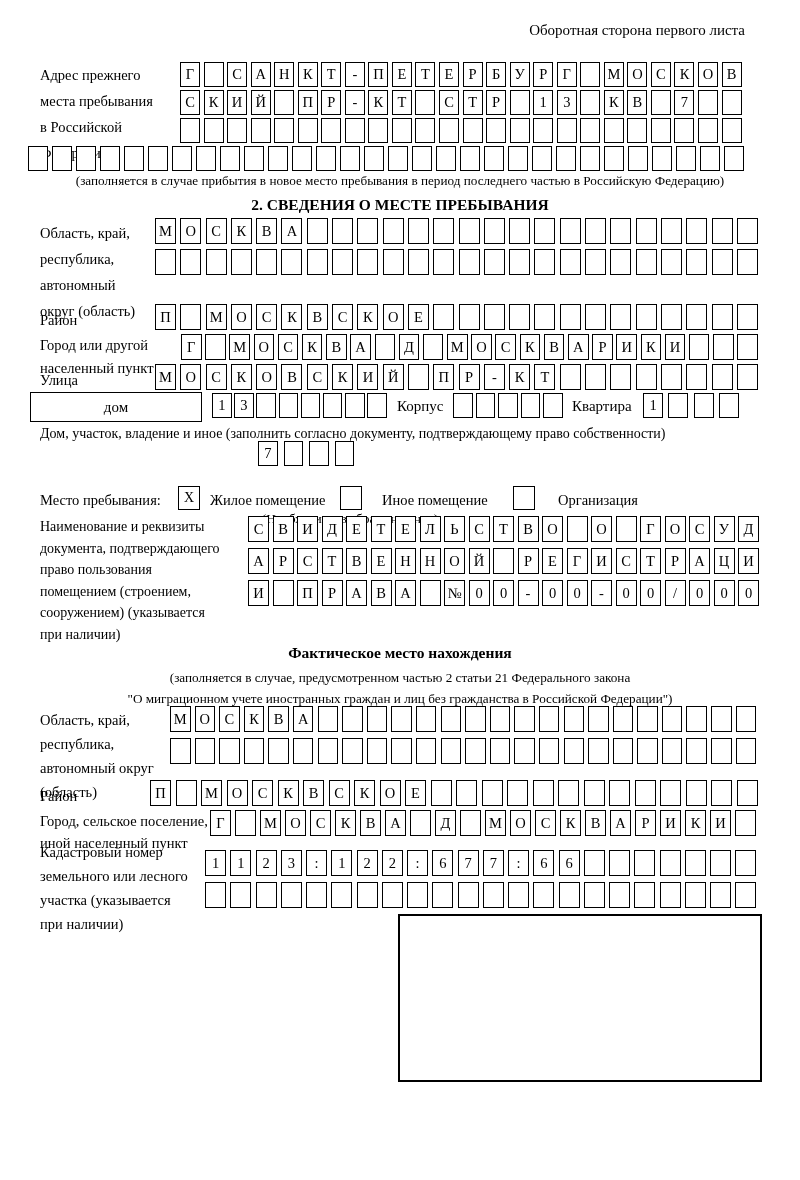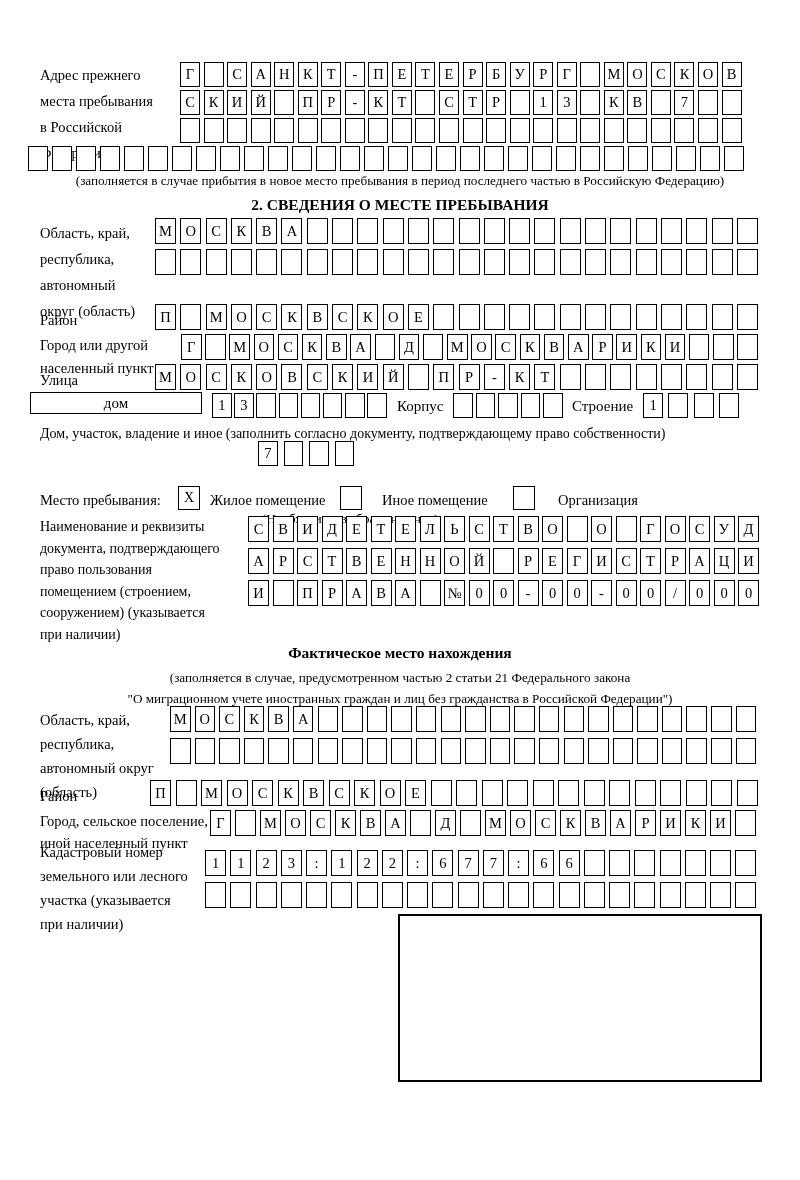--- a/index.html
+++ b/index.html
@@ -25,20 +25,21 @@
     display:flex; align-items:center; justify-content:center; font-size:14px; background:#fff;
   }
   .stampbox { position:absolute; border:2px solid #000; box-sizing:border-box; background:#fff; }
   .caption { position:absolute; font-size:13.8px; line-height:22.5px; text-align:center; }
 </style>
 </head>
 <body>
 
 <div id="page">
 
+  <div class="lbl" style="top:18px; right:55px; font-size:15px;">Оборотная сторона первого листа</div>
 
   <div class="lbl" style="left:40px; top:62px; line-height:26px;">
     <div>Адрес прежнего</div>
     <div>места пребывания</div>
     <div>в Российской</div>
     <div>Федерации</div>
   </div>
 
   <div class="cellrow" style="left:180px; top:62px;  --w:20px; --g:3.55px;">
       <span class="cell">Г</span>
@@ -294,40 +295,40 @@
       <span class="cell"></span>
       <span class="cell"></span>
       <span class="cell"></span>
       <span class="cell"></span>
       <span class="cell"></span>
       <span class="cell"></span>
       <span class="cell"></span>
       <span class="cell"></span>
     </div>
 
-  <div class="longbox" style="left:30px; top:392px; width:172px; height:22px;">дом</div>
+  <div class="longbox" style="left:30px; top:392px; width:172px; height:30px;">дом</div>
   <div class="cellrow" style="left:212px; top:393px; --w:19.5px; --g:2.7px;">
       <span class="cell">1</span>
       <span class="cell">3</span>
       <span class="cell"></span>
       <span class="cell"></span>
       <span class="cell"></span>
       <span class="cell"></span>
       <span class="cell"></span>
       <span class="cell"></span>
     </div>
   <div class="lbl" style="left:397px; top:394px; font-size:15px;">Корпус</div>
   <div class="cellrow" style="left:453px; top:393px; --w:19.5px; --g:3px;">
       <span class="cell"></span>
       <span class="cell"></span>
       <span class="cell"></span>
       <span class="cell"></span>
       <span class="cell"></span>
     </div>
-  <div class="lbl" style="left:572px; top:394px; font-size:15px;">Строение</div>
+  <div class="lbl" style="left:572px; top:394px; font-size:15px;">Квартира</div>
   <div class="cellrow" style="left:643px; top:393px; --w:20px; --g:5.3px;">
       <span class="cell">1</span>
       <span class="cell"></span>
       <span class="cell"></span>
       <span class="cell"></span>
     </div>
   <div class="lbl" style="left:40px; top:421px; font-size:14px;">Дом, участок, владение и иное (заполнить согласно документу, подтверждающему право собственности)</div>
 
   <div class="cellrow" style="left:258px; top:441px; --w:19.5px; --g:6px;">
       <span class="cell">7</span>

